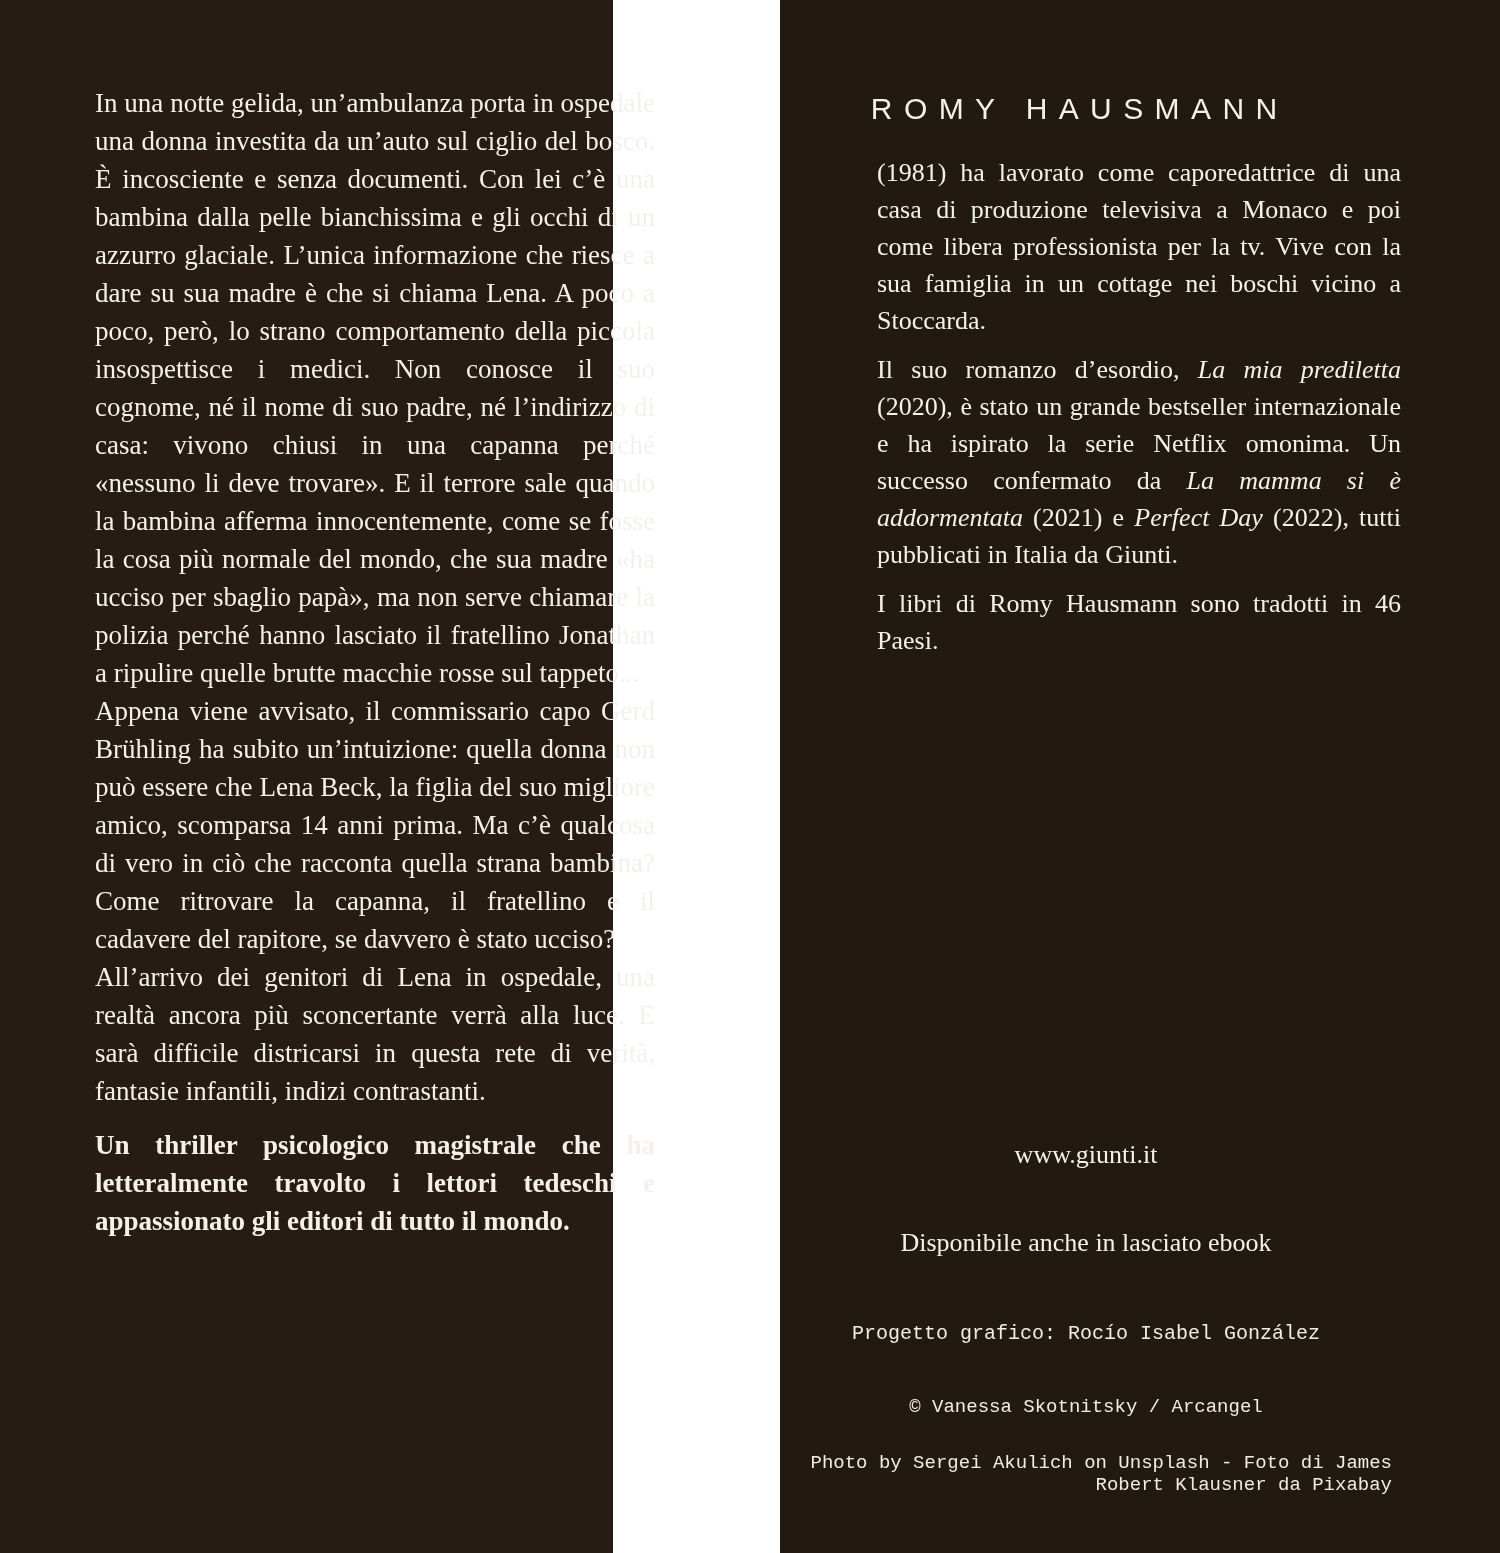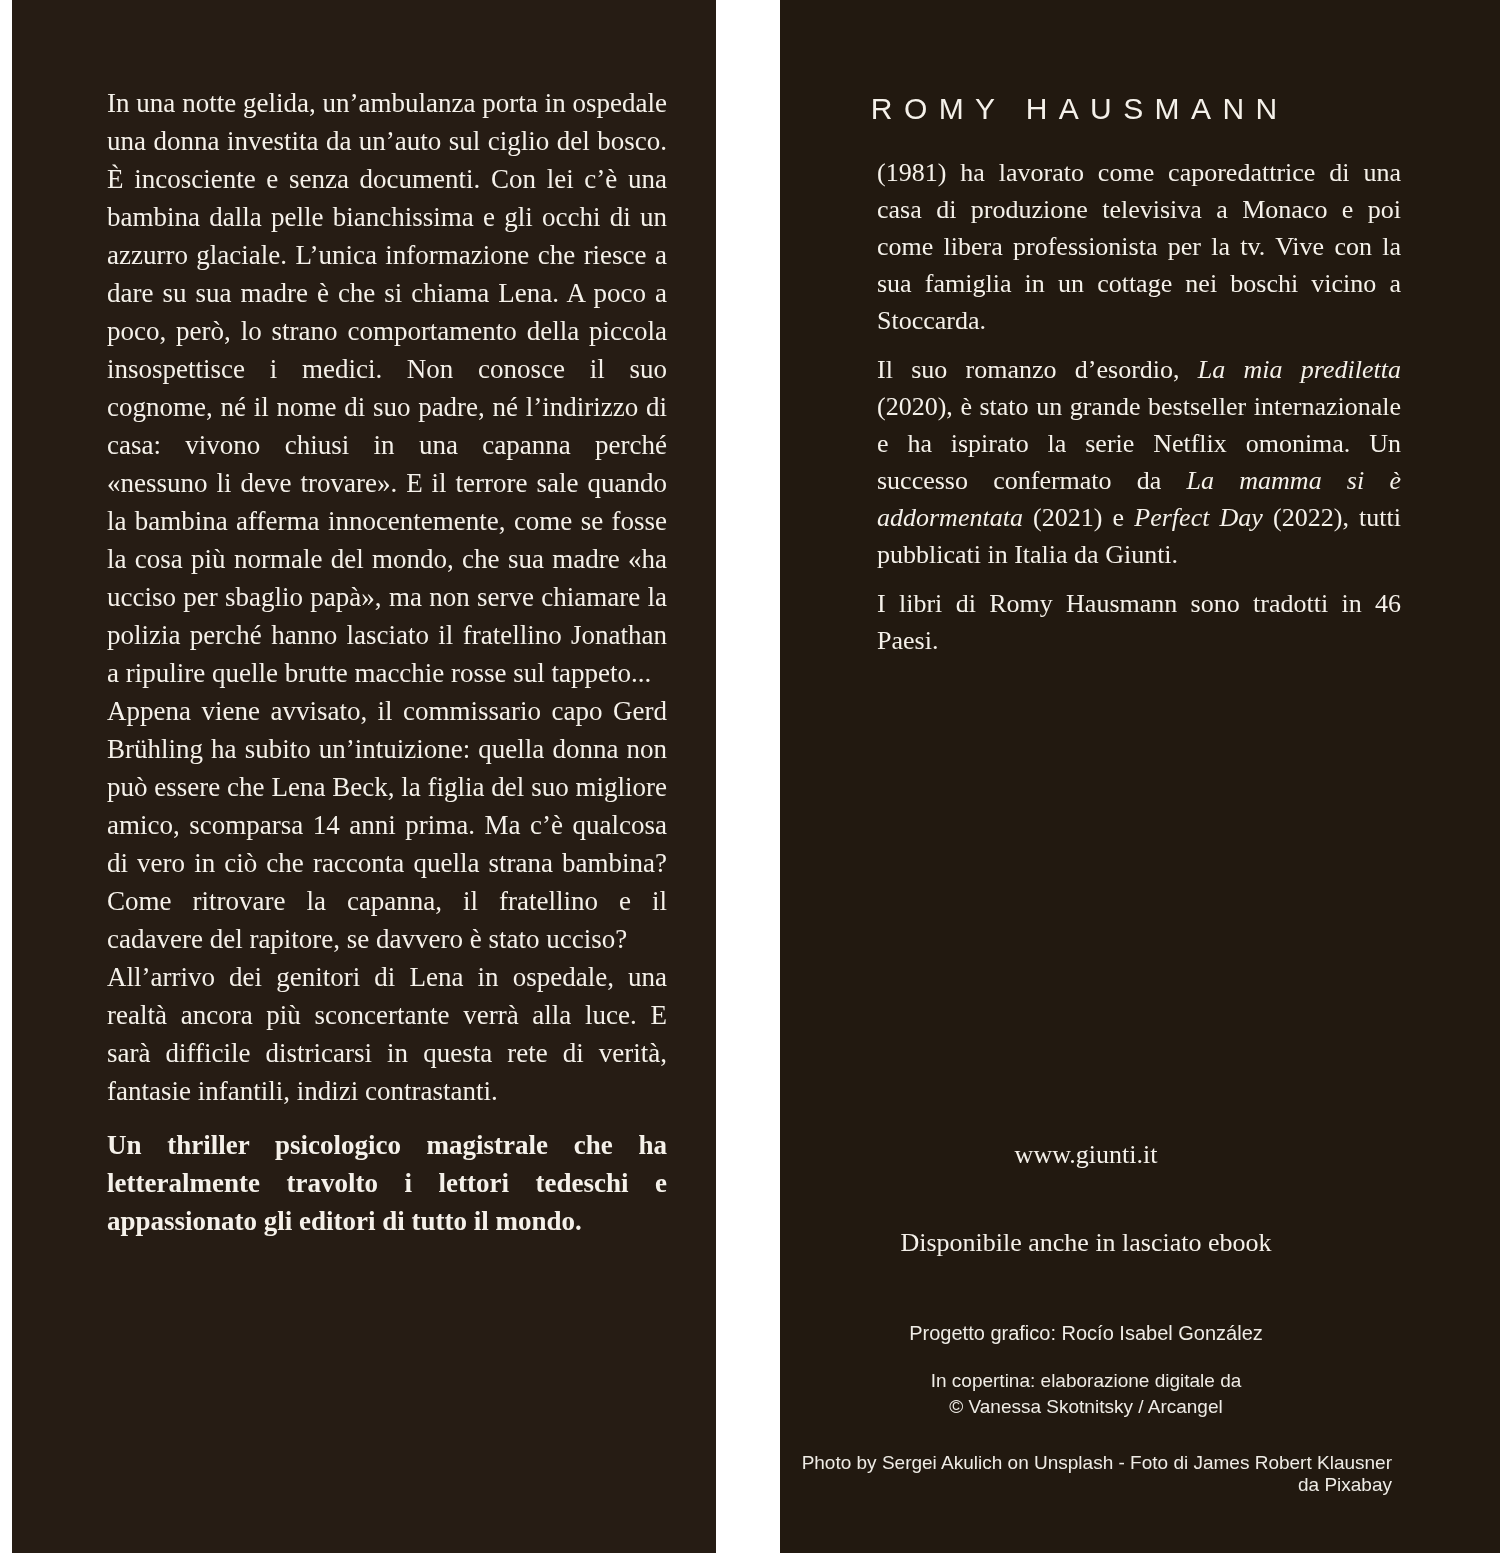--- a/index.html
+++ b/index.html
@@ -12,22 +12,22 @@
     position: relative;
     background: #ffffff;
     overflow: hidden;
   }
   .flap {
     position: absolute;
     top: 0;
     height: 1553px;
   }
   .flap-left {
-    left: 12px;
-    width: 716px;
+    left: 0;
+    width: 613px;
     background: var(--flap_left_bg, #261c14);
   }
   .flap-right {
     left: 780px;
     width: 720px;
     background: var(--flap_right_bg, #221910);
   }
   .gutter {
     position: absolute;
     top: 0;
@@ -101,21 +101,21 @@
     top: 1140px;
     font-family: "Liberation Serif", "DejaVu Serif", serif;
     font-size: 26px;
   }
   .ebook {
     top: 1228px;
     font-family: "Liberation Serif", "DejaVu Serif", serif;
     font-size: 26px;
   }
   .credit {
-    font-family: Liberation Sans, sans-serif;
+    font-family: Liberation Mono, monospace;
     color: #efece6;
   }
   .credit-design    { top: 1322px; font-size: 20px; }
   .credit-cover-1   { top: 1370px; font-size: 19px; }
   .credit-cover-2   { top: 1396px; font-size: 19px; }
   .credit-interior-1{ top: 1426px; font-size: 19px; }
   .credit-interior-2{ top: 1452px; font-size: 19px; text-align: right; }
 </style>
 </head>
 <body>
@@ -137,16 +137,15 @@
   <div class="bio">
     <p>(1981) ha lavorato come caporedattrice di una casa di produzione televisiva a Monaco e poi come libera professionista per la tv. Vive con la sua famiglia in un cottage nei boschi vicino a Stoccarda.</p>
     <p><span>Il suo romanzo d’esordio, </span><span class="book-title">La mia prediletta</span><span> (2020), è stato un grande bestseller internazionale e ha ispirato la serie Netflix omonima. Un successo confermato da </span><span class="book-title">La mamma si è addormentata</span><span> (2021) e </span><span class="book-title">Perfect Day</span><span> (2022), tutti pubblicati in Italia da Giunti.</span></p>
     <p>I libri di Romy Hausmann sono tradotti in 46 Paesi.</p>
   </div>
 
   <div class="centered-line website">www.giunti.it</div>
   <div class="centered-line ebook">Disponibile anche in lasciato ebook</div>
 
   <div class="centered-line credit credit-design">Progetto grafico: Rocío Isabel González</div>
-  <div class="centered-line credit credit-cover-1">In copertina: elaborazione digitale da</div>
   <div class="centered-line credit credit-cover-2">© Vanessa Skotnitsky / Arcangel</div>
   <div class="centered-line credit credit-interior-2">Photo by Sergei Akulich on Unsplash - Foto di James Robert Klausner da Pixabay</div>
 </div>
 
 </body></html>

